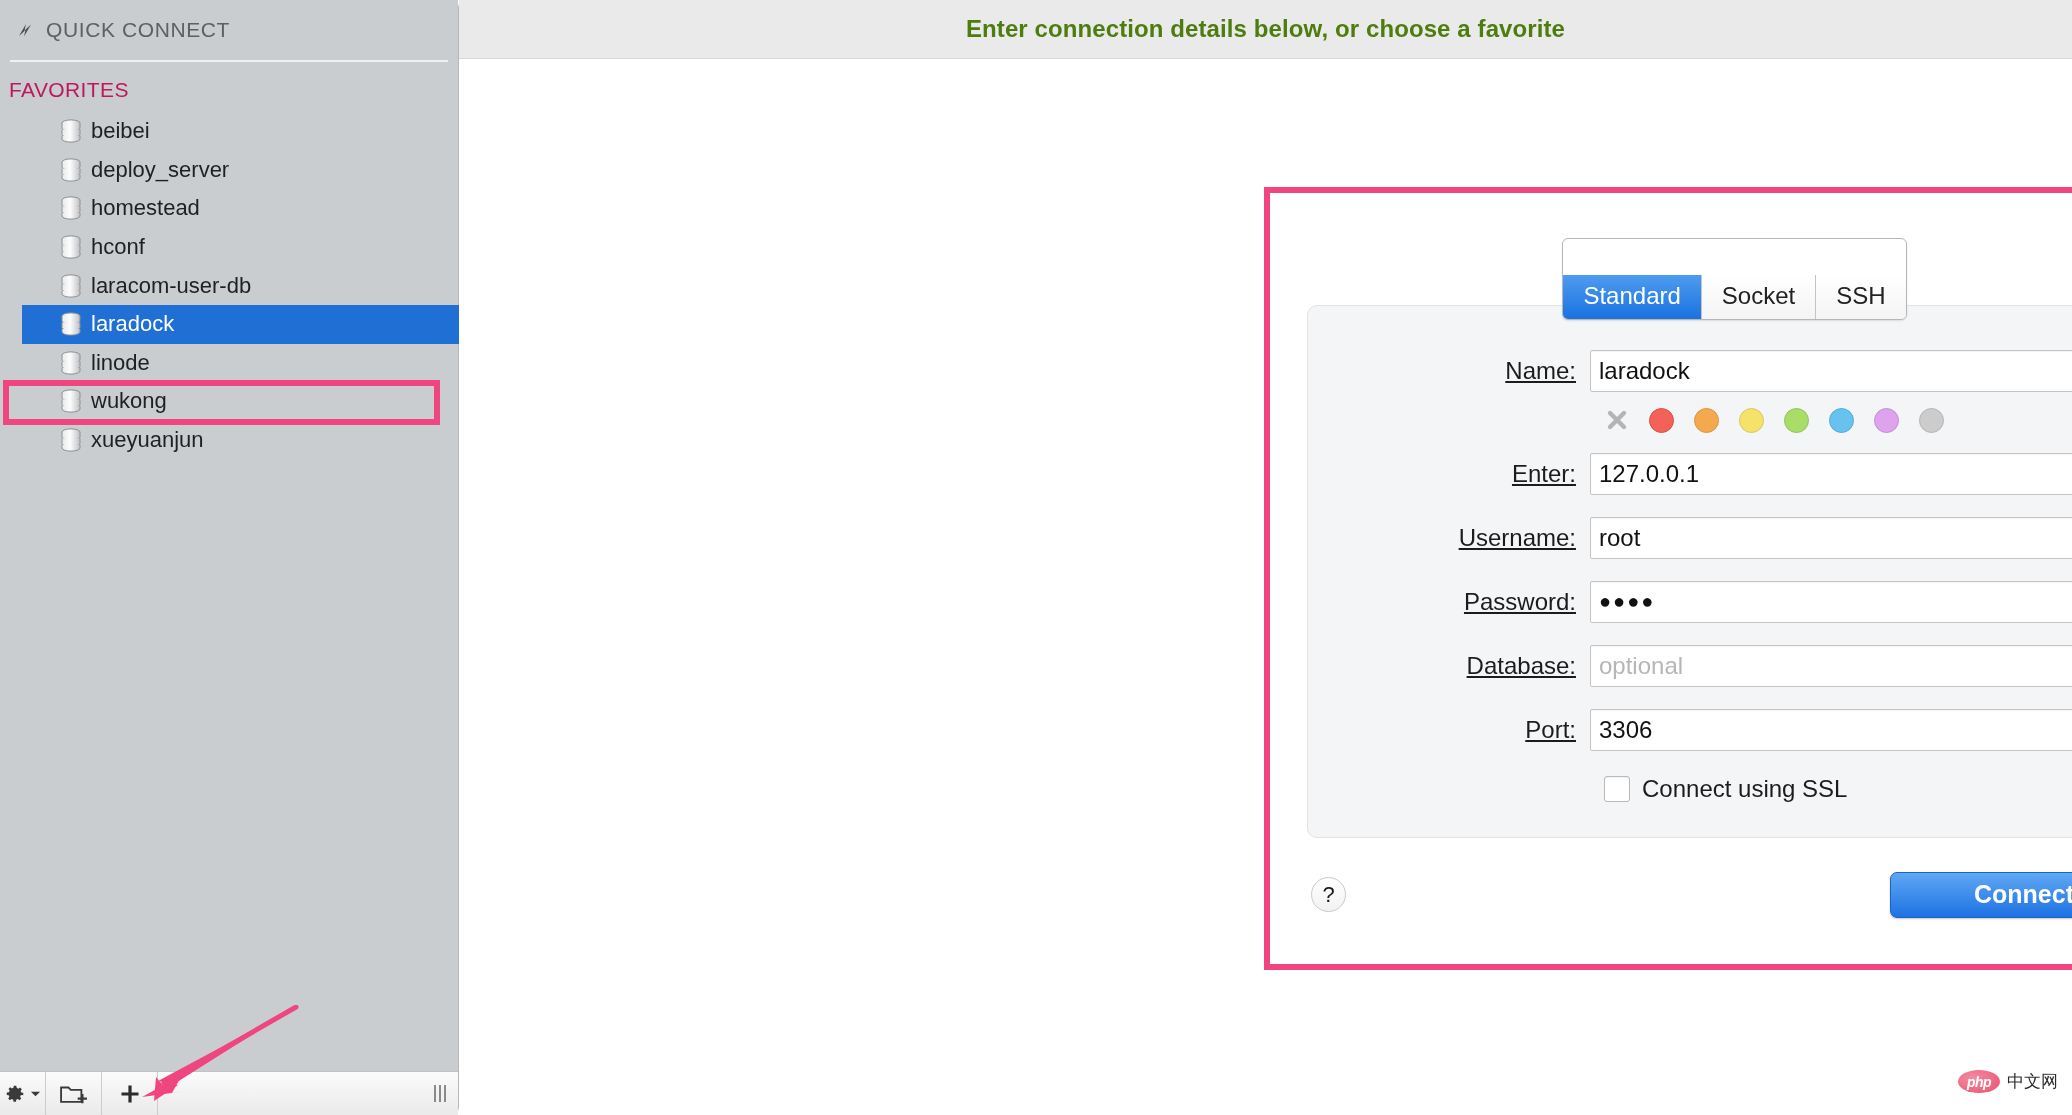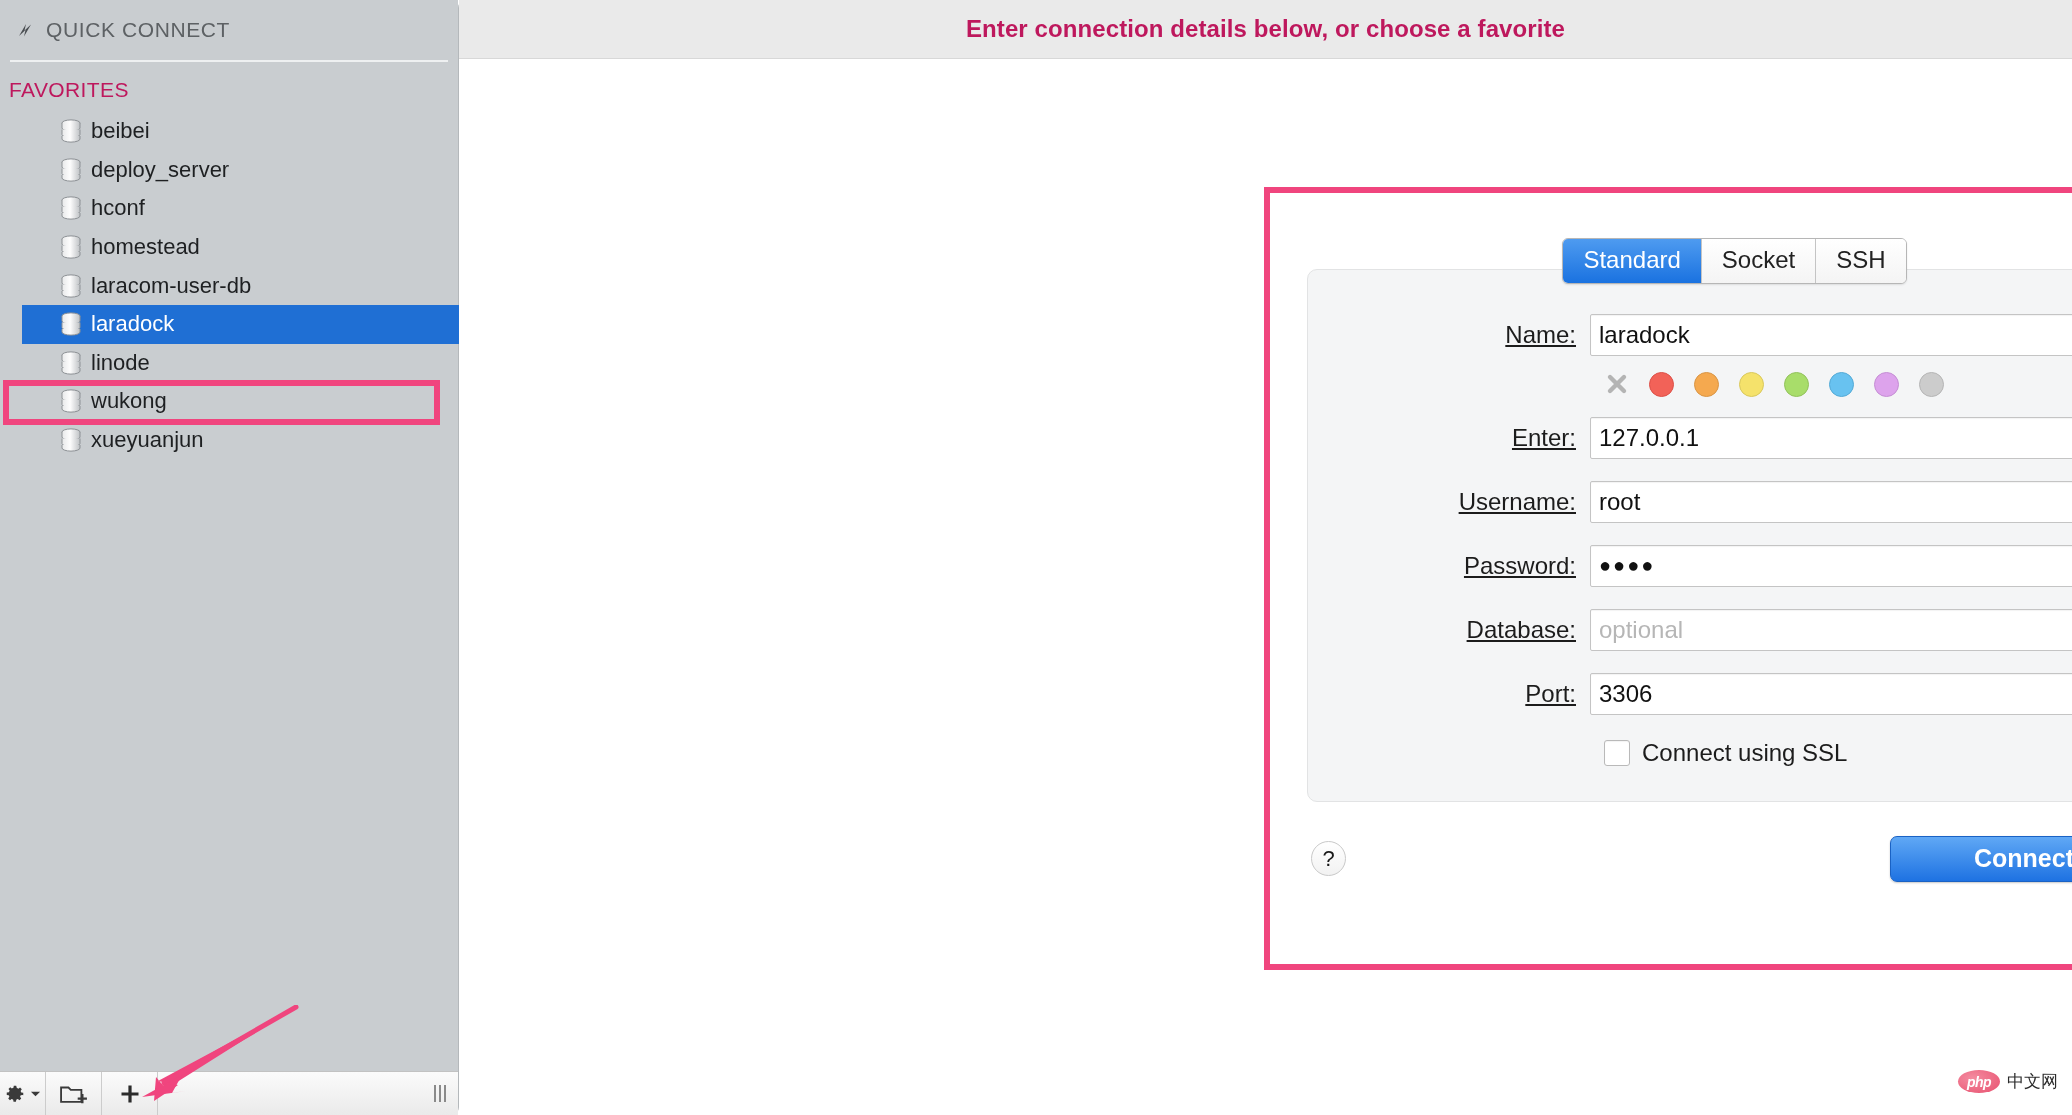--- a/index.html
+++ b/index.html
@@ -148,21 +148,21 @@
     height: 59px;
     background: #eaeaea;
     border-bottom: 1px solid #d8d8d8;
     display: flex;
     align-items: center;
     justify-content: center;
   }
   #header .title {
     font-size: 24px;
     font-weight: bold;
-    color: #be185d;
+    color: #4d7c0f;
     letter-spacing: 0.1px;
   }
 
   
   #main {
     position: absolute;
     left: 459px; top: 60px;
     width: 1613px;
     height: 1055px;
     background: #ffffff;
@@ -202,20 +202,21 @@
     background: #ffffff;
   }
   .seg-item {
     font-size: 24px;
     padding: 7px 20px 9px;
     color: #222;
     background: linear-gradient(#ffffff, #f4f4f4);
     border-right: 1px solid #c4c4c4;
     line-height: 1.15;
     white-space: nowrap;
+    margin-top: 36px;
   }
   .seg-item:last-child { border-right: none; text-align: right; }
   .seg-item.active {
     background: linear-gradient(#4e9bf0, #1a72e0);
     color: #ffffff;
   }
 
   
   #form-panel {
     background: #f4f5f6;
@@ -452,40 +453,40 @@
       <stop offset="1" stop-color="#bfc2c5"></stop>
     </linearGradient>
   </defs>
   <g stroke="#8d9195" stroke-width="1" fill="url(#dbg)">
     <ellipse cx="11" cy="4" rx="9" ry="3.1"></ellipse>
     <path d="M2 4 v5 a9 3.1 0 0 0 18 0 V4"></path>
     <path d="M2 10.5 v5 a9 3.1 0 0 0 18 0 v-5"></path>
     <path d="M2 17 v3 a9 3.1 0 0 0 18 0 v-3"></path>
   </g>
 </svg></span>
+          <span class="fav-label">homestead</span>
+        </div>
+        <div class="fav-row">
+          <span class="db-ico">
+<svg width="22" height="24" viewBox="0 0 22 24">
+  <defs>
+    <linearGradient id="dbg" x1="0" y1="0" x2="1" y2="0">
+      <stop offset="0" stop-color="#e8e9ea"></stop>
+      <stop offset="0.45" stop-color="#fdfdfd"></stop>
+      <stop offset="1" stop-color="#bfc2c5"></stop>
+    </linearGradient>
+  </defs>
+  <g stroke="#8d9195" stroke-width="1" fill="url(#dbg)">
+    <ellipse cx="11" cy="4" rx="9" ry="3.1"></ellipse>
+    <path d="M2 4 v5 a9 3.1 0 0 0 18 0 V4"></path>
+    <path d="M2 10.5 v5 a9 3.1 0 0 0 18 0 v-5"></path>
+    <path d="M2 17 v3 a9 3.1 0 0 0 18 0 v-3"></path>
+  </g>
+</svg></span>
           <span class="fav-label">hconf</span>
-        </div>
-        <div class="fav-row">
-          <span class="db-ico">
-<svg width="22" height="24" viewBox="0 0 22 24">
-  <defs>
-    <linearGradient id="dbg" x1="0" y1="0" x2="1" y2="0">
-      <stop offset="0" stop-color="#e8e9ea"></stop>
-      <stop offset="0.45" stop-color="#fdfdfd"></stop>
-      <stop offset="1" stop-color="#bfc2c5"></stop>
-    </linearGradient>
-  </defs>
-  <g stroke="#8d9195" stroke-width="1" fill="url(#dbg)">
-    <ellipse cx="11" cy="4" rx="9" ry="3.1"></ellipse>
-    <path d="M2 4 v5 a9 3.1 0 0 0 18 0 V4"></path>
-    <path d="M2 10.5 v5 a9 3.1 0 0 0 18 0 v-5"></path>
-    <path d="M2 17 v3 a9 3.1 0 0 0 18 0 v-3"></path>
-  </g>
-</svg></span>
-          <span class="fav-label">homestead</span>
         </div>
         <div class="fav-row">
           <span class="db-ico">
 <svg width="22" height="24" viewBox="0 0 22 24">
   <defs>
     <linearGradient id="dbg" x1="0" y1="0" x2="1" y2="0">
       <stop offset="0" stop-color="#e8e9ea"></stop>
       <stop offset="0.45" stop-color="#fdfdfd"></stop>
       <stop offset="1" stop-color="#bfc2c5"></stop>
     </linearGradient>

